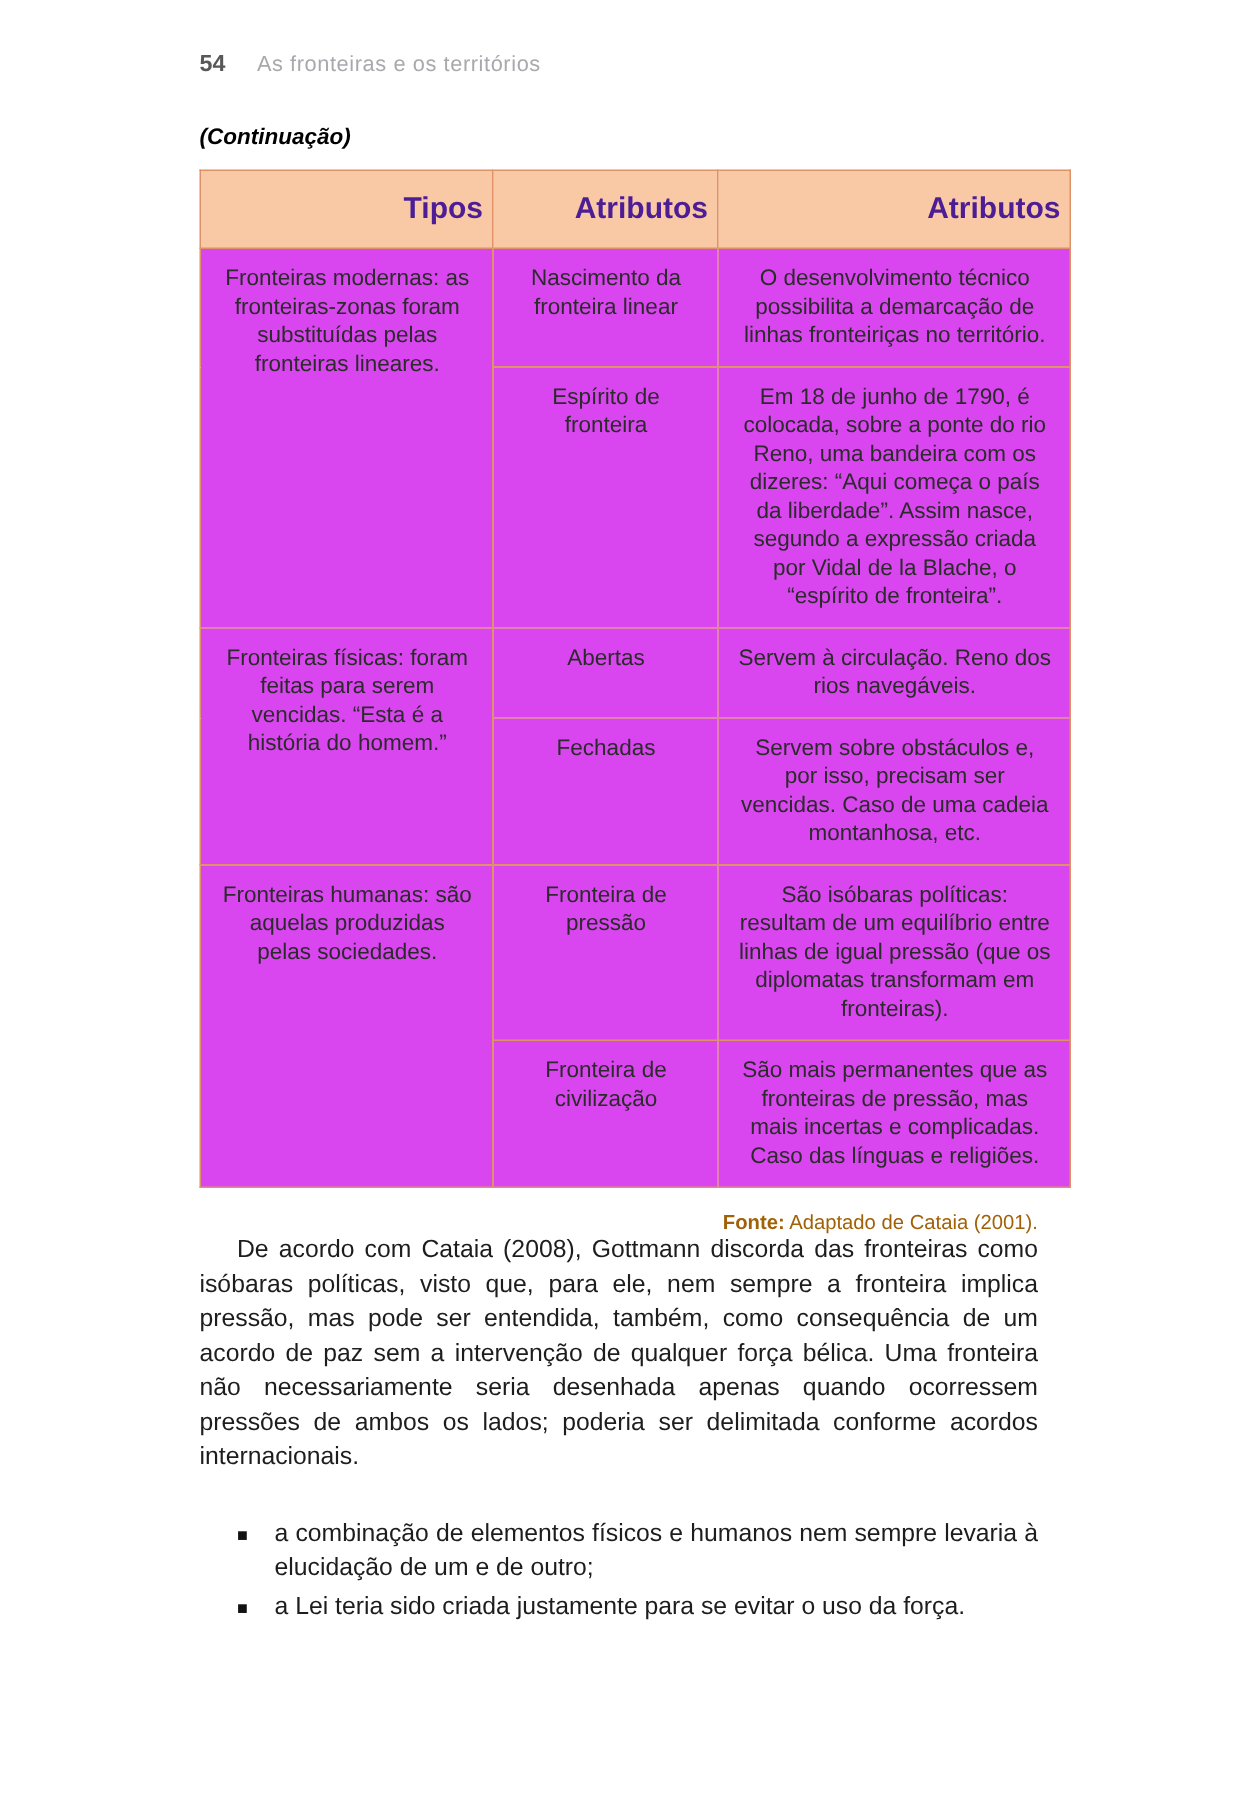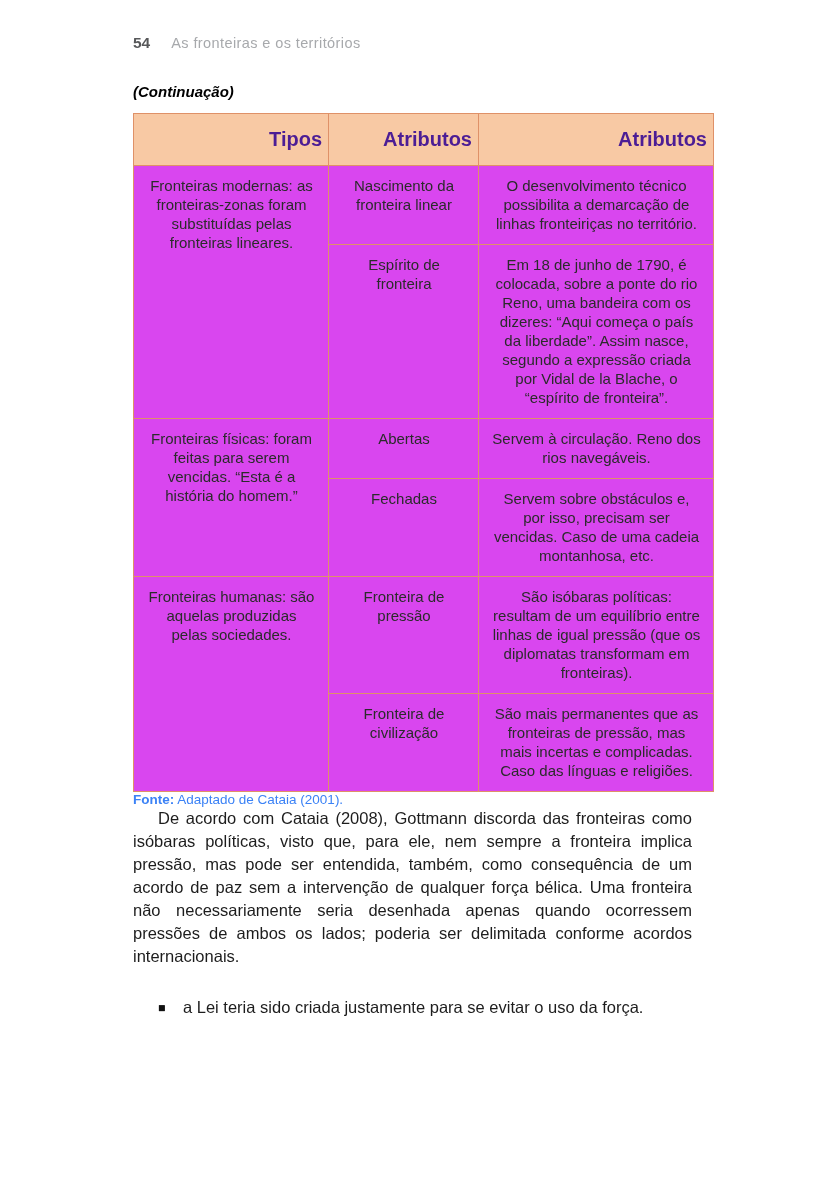--- a/index.html
+++ b/index.html
@@ -61,22 +61,24 @@
     background: #d946ef;
     font-size: 15px;
     line-height: 19px;
     color: #2b2b2b;
     padding: 10px 12px 11px 13px;
     vertical-align: top;
     text-align: center;
   }
   
   .source {
+    margin-top: 15px;
     font-size: 13.5px;
-    color: #3b82f6;
+    color: #a16207;
+    text-align: right;
   }
   .source .source-label {
     font-weight: bold;
   }
   
   .body-text {
   }
   .body-text p {
     margin: 0;
     font-size: 16.5px;
@@ -168,20 +170,21 @@
     <span class="source-label">Fonte:</span><span> Adaptado de Cataia (2001).</span>
   </div>
 
   <div class="body-text">
     <p>De acordo com Cataia (2008), Gottmann discorda das fronteiras como isóbaras políticas, visto que, para ele, nem sempre a fronteira implica pressão, mas pode ser entendida, também, como consequência de um acordo de paz sem a intervenção de qualquer força bélica. Uma fronteira não necessariamente seria desenhada apenas quando ocorressem pressões de ambos os lados; poderia ser delimitada conforme acordos internacionais.</p>
   </div>
 
   <ul class="bullet-list">
     <li>
       <span class="marker">■</span>
+      <span>a combinação de elementos físicos e humanos nem sempre levaria à elucidação de um e de outro;</span>
     </li>
     <li>
       <span class="marker">■</span>
       <span>a Lei teria sido criada justamente para se evitar o uso da força.</span>
     </li>
   </ul>
 
 </div>
 
 </body></html>

